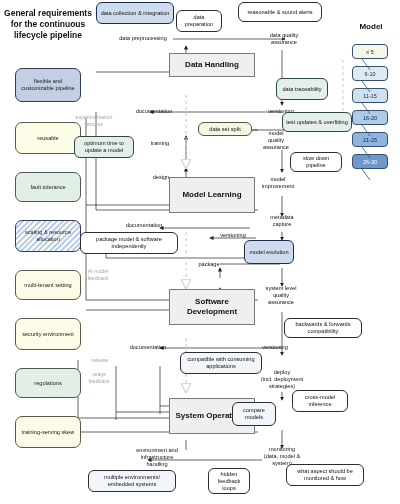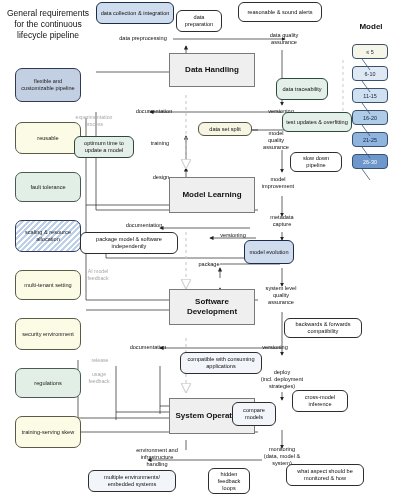--- a/index.html
+++ b/index.html
@@ -9,21 +9,21 @@
     overflow:hidden;
   }
   #stage{position:absolute;left:0;top:0;width:400px;height:504px;}
   svg#wires{position:absolute;left:0;top:0;width:400px;height:504px;pointer-events:none;}
 
   .abs{position:absolute;box-sizing:border-box;}
 
   
   .col-title{
     width:92px;left:2px;top:8px;text-align:center;
-    font-size:8.5px;font-weight:normal;color:#111;line-height:11px;
+    font-size:8.5px;font-weight:bold;color:#111;line-height:11px;
   }
 
   
   .req{
     width:66px;left:15px;border:1px solid #3b3b4f;border-radius:7px;
     display:flex;align-items:center;justify-content:center;text-align:center;
     font-size:5.6px;color:#1a1a1a;line-height:7px;padding:2px 3px;
   }
   .req.c-blue   {background:#c3cfe2;border-color:#2f3a55;}
   .req.c-cream  {background:#fbfbe6;border-color:#5a5a46;}
@@ -176,21 +176,21 @@
 
   <div class="abs req c-blue" style="top:68px;height:34px;">flexible and customizable pipeline</div>
   <div class="abs req c-cream" style="top:122px;height:32px;">reusable</div>
   <div class="abs req c-mint" style="top:172px;height:30px;">fault tolerance</div>
   <div class="abs req c-stripe" style="top:220px;height:32px;">scaling &amp; resource allocation</div>
   <div class="abs req c-cream" style="top:270px;height:30px;">multi-tenant setting</div>
   <div class="abs req c-cream" style="top:318px;height:32px;">security environment</div>
   <div class="abs req c-mint" style="top:368px;height:30px;">regulations</div>
   <div class="abs req c-cream" style="top:416px;height:32px;">training-serving skew</div>
 
-  <div class="abs stagebox" style="left:169px;top:53px;width:86px;height:34px;">Data
+  <div class="abs stagebox" style="left:169px;top:53px;width:86px;height:24px;">Data
 Handling</div>
   <div class="abs stagebox" style="left:169px;top:177px;width:86px;height:36px;">Model
 Learning</div>
   <div class="abs stagebox" style="left:169px;top:289px;width:86px;height:36px;">Software
 Development</div>
   <div class="abs stagebox" style="left:169px;top:398px;width:86px;height:36px;">System
 Operations</div>
 
   <div class="abs flab" style="left:108px;top:35px;width:70px;">data preprocessing</div>
   <div class="abs flab" style="left:258px;top:32px;width:52px;">data quality

